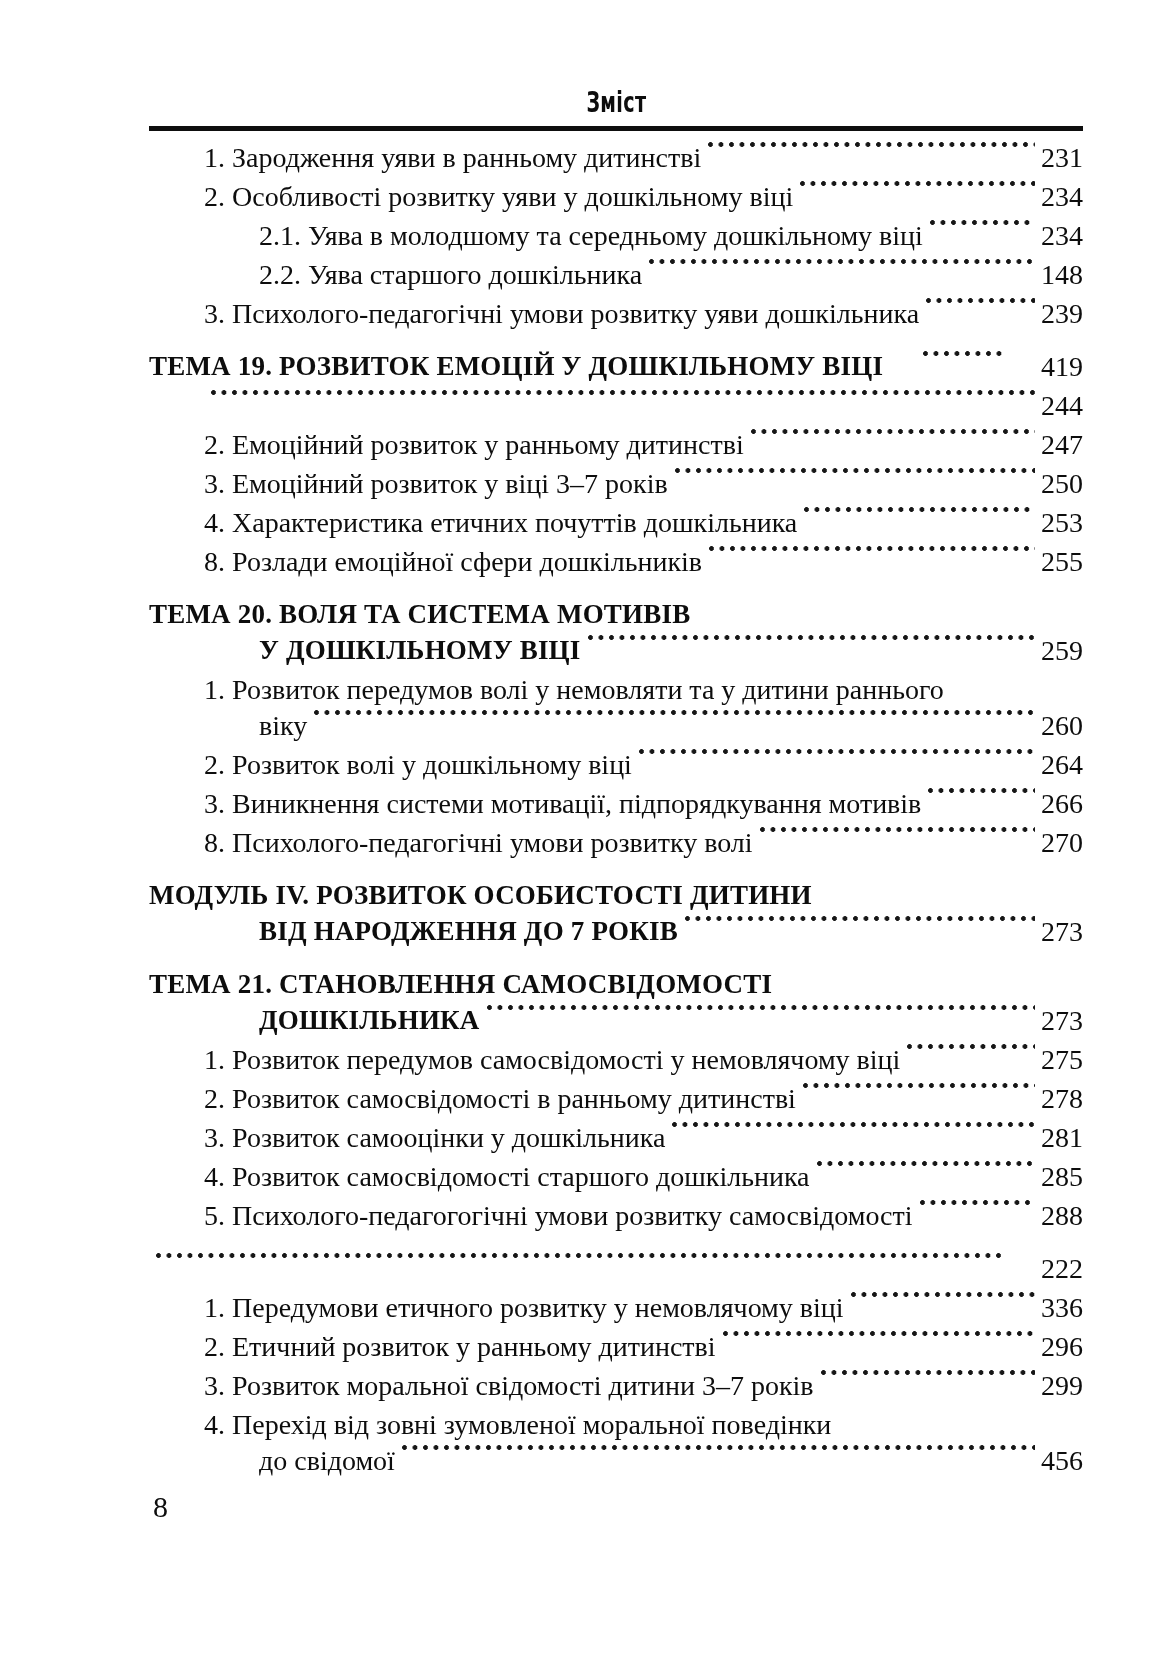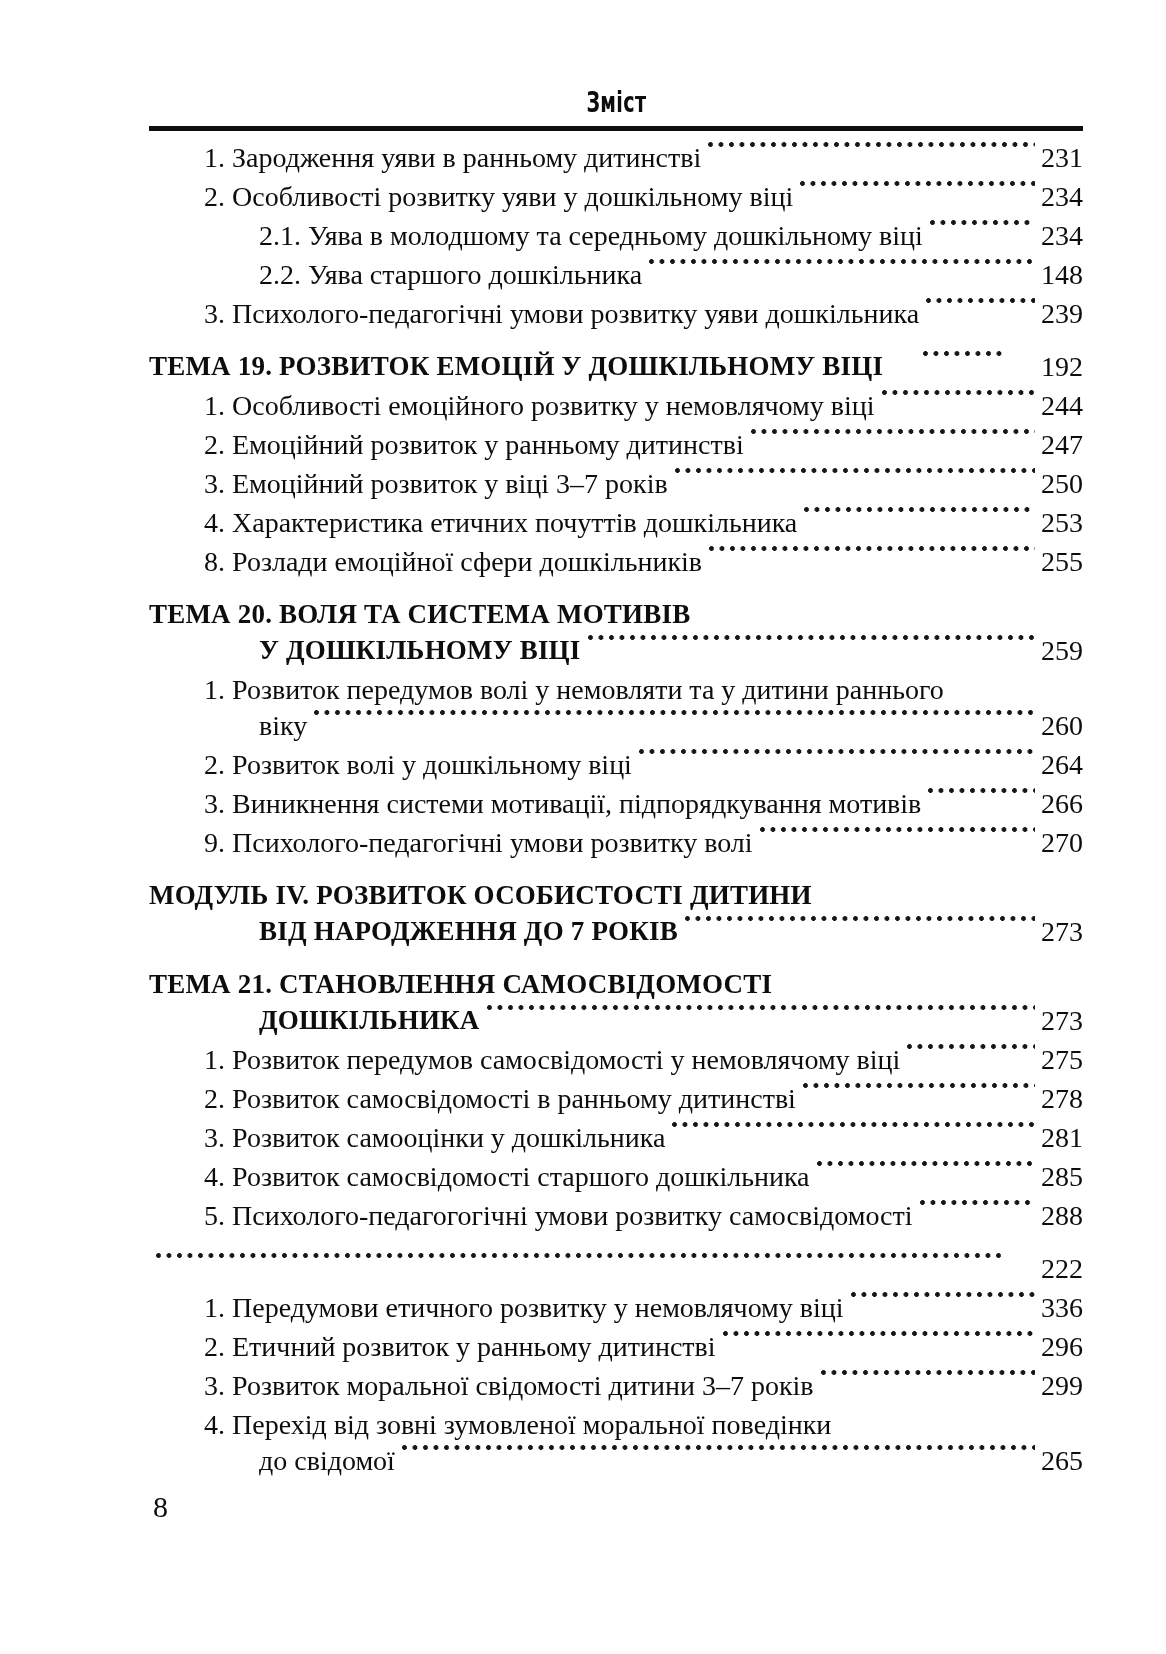--- a/index.html
+++ b/index.html
@@ -80,26 +80,25 @@
           <div class="row ind-1">
             <span class="txt">3. Психолого-педагогічні умови розвитку уяви дошкільника</span>
             <span class="leader"></span>
             <span class="pg">239</span>
           </div>
         </div>
         <div class="entry theme">
           <div class="row ind-0">
             <span class="txt">ТЕМА 19. РОЗВИТОК ЕМОЦІЙ У ДОШКІЛЬНОМУ ВІЦІ</span>
             <span class="leader"></span>
-            <span class="pg">192</span>
-          </div>
-        </div>
-        <div class="entry item">
-          <div class="row ind-1">
-            <span class="txt">1. Особливості емоційного розвитку у немовлячому віці</span>
+            <span class="pg">419</span>
+          </div>
+        </div>
+        <div class="entry item">
+          <div class="row ind-1">
             <span class="leader"></span>
             <span class="pg">244</span>
           </div>
         </div>
         <div class="entry item">
           <div class="row ind-1">
             <span class="txt">2. Емоційний розвиток у ранньому дитинстві</span>
             <span class="leader"></span>
             <span class="pg">247</span>
           </div>
@@ -154,21 +153,21 @@
         </div>
         <div class="entry item">
           <div class="row ind-1">
             <span class="txt">3. Виникнення системи мотивації, підпорядкування мотивів</span>
             <span class="leader"></span>
             <span class="pg">266</span>
           </div>
         </div>
         <div class="entry item">
           <div class="row ind-1">
-            <span class="txt">9. Психолого-педагогічні умови розвитку волі</span>
+            <span class="txt">8. Психолого-педагогічні умови розвитку волі</span>
             <span class="leader"></span>
             <span class="pg">270</span>
           </div>
         </div>
         <div class="entry theme">
           <div class="row ind-0">
             <span class="txt">МОДУЛЬ IV. РОЗВИТОК ОСОБИСТОСТІ ДИТИНИ</span>
           </div>
           <div class="row ind-2 cont">
             <span class="txt">ВІД НАРОДЖЕННЯ ДО 7 РОКІВ</span>
@@ -248,19 +247,19 @@
             <span class="pg">299</span>
           </div>
         </div>
         <div class="entry item">
           <div class="row ind-1">
             <span class="txt">4. Перехід від зовні зумовленої моральної поведінки</span>
           </div>
           <div class="row ind-2 cont">
             <span class="txt">до свідомої</span>
             <span class="leader"></span>
-            <span class="pg">265</span>
+            <span class="pg">456</span>
           </div>
         </div>
       </div>
   </div>
   <div class="footer-num">8</div>
 </div>
 
 </body></html>

